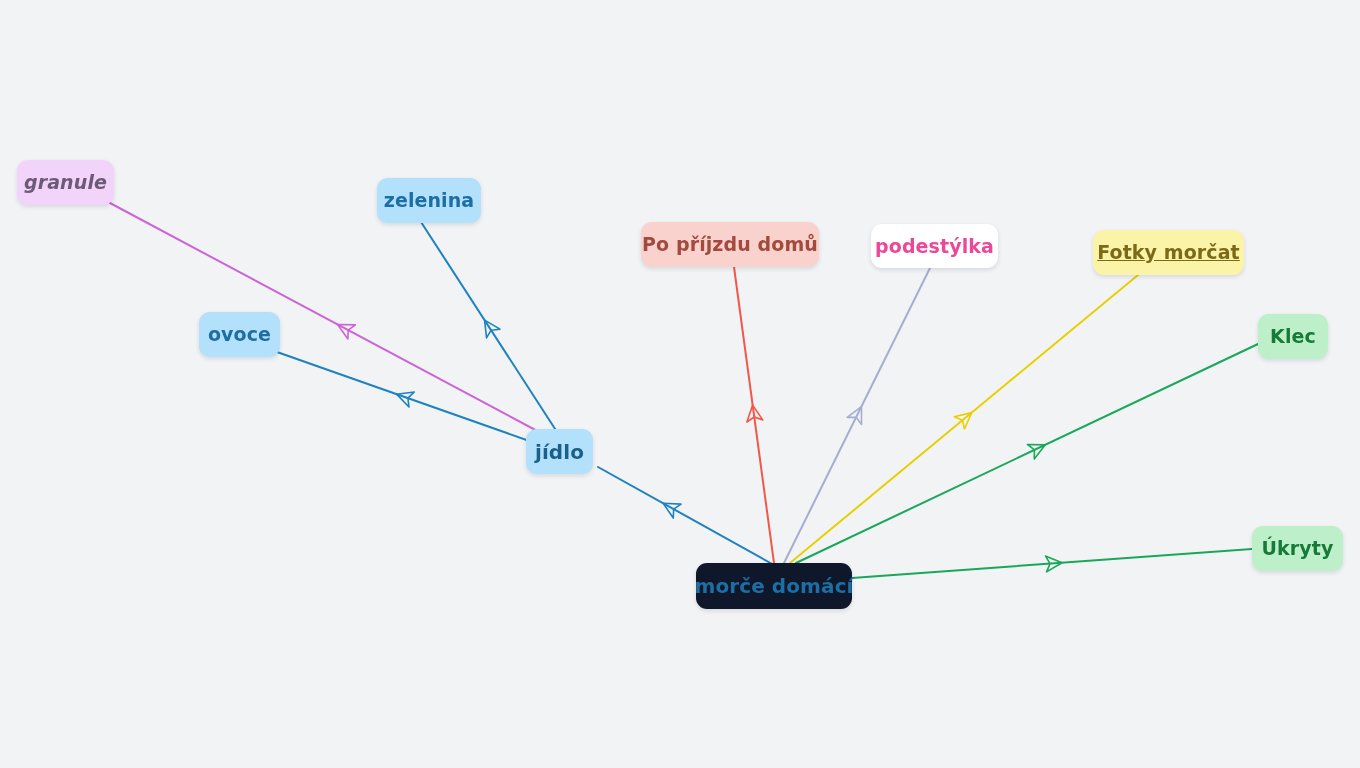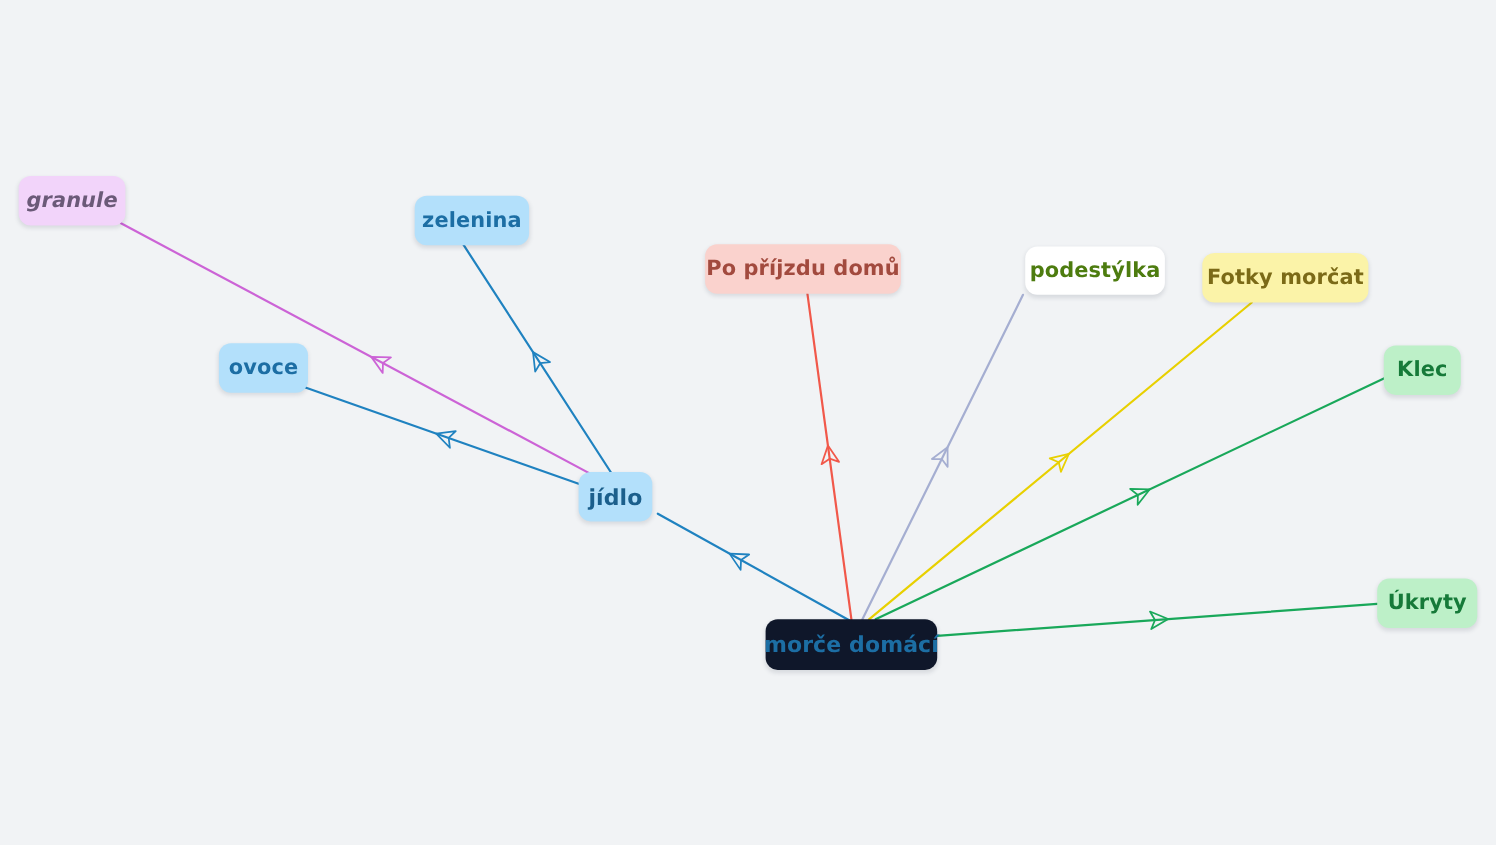--- a/index.html
+++ b/index.html
@@ -42,21 +42,21 @@
     box-shadow: 0 2px 4px rgba(40, 50, 70, 0.13);
     padding: 0 15px;
     user-select: none;
   }
 
   
   .t-blue      { background: #b3e0fb; color: #1c6ea4; }
   .t-purple    { background: #f2d4fa; color: #6b5a78; font-style: italic; }
   .t-red       { background: #fad2cd; color: #a24a3e; }
   .t-white     { background: #ffffff; color: #8c95a3; }
-  .t-yellow    { background: #fbf3a8; color: #7b6a17; }
+  .t-yellow    { background: #fbf3a8; color: #7b6a17; text-decoration: underline; }
   .t-green     { background: #bdf0c8; color: #167a39; }
 
   .node-label { display: block; line-height: 1; }
 </style>
 </head>
 <body>
 
 <div id="canvas">
 
   <svg id="edges" viewBox="0 0 1360 768" width="1360" height="768" xmlns="http://www.w3.org/2000/svg">
@@ -107,21 +107,21 @@
       </div>
       <div class="node t-blue" style="left: 199px; top: 312px; width: 81px; height: 45px; font-size: 19px; background: rgb(179, 224, 251); color: rgb(28, 110, 164);">
         <span class="node-label">ovoce</span>
       </div>
       <div class="node t-blue" style="left: 526px; top: 429px; width: 67px; height: 45px; font-size: 20px; background: rgb(179, 224, 251); color: rgb(27, 95, 140);">
         <span class="node-label">jídlo</span>
       </div>
       <div class="node t-red" style="left: 641px; top: 222px; width: 178px; height: 45px; font-size: 19px; background: rgb(250, 210, 205); color: rgb(162, 74, 62); border-radius: 11px;">
         <span class="node-label">Po příjzdu domů</span>
       </div>
-      <div class="node t-white" style="left: 932px; top: 224px; width: 127px; height: 44px; font-size: 19px; background: rgb(255, 255, 255); color: #4d7c0f;">
+      <div class="node t-white" style="left: 871px; top: 224px; width: 127px; height: 44px; font-size: 19px; background: rgb(255, 255, 255); color: #ec4899;">
         <span class="node-label">podestýlka</span>
       </div>
       <div class="node t-yellow" style="left: 1093px; top: 230px; width: 151px; height: 45px; font-size: 19px; background: rgb(251, 243, 168); color: rgb(123, 106, 23);">
         <span class="node-label">Fotky morčat</span>
       </div>
       <div class="node t-green" style="left: 1258px; top: 314px; width: 70px; height: 45px; font-size: 19px; background: rgb(189, 240, 200); color: rgb(22, 122, 57);">
         <span class="node-label">Klec</span>
       </div>
       <div class="node t-green" style="left: 1252px; top: 526px; width: 91px; height: 45px; font-size: 19px; background: rgb(189, 240, 200); color: rgb(22, 122, 57);">
         <span class="node-label">Úkryty</span>

